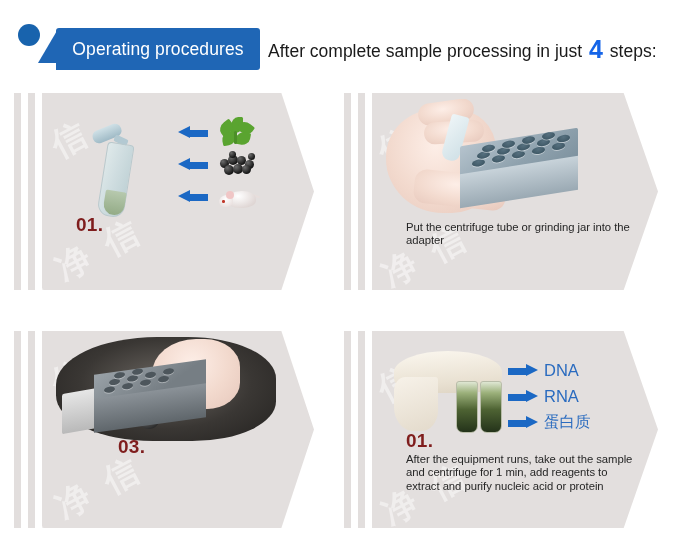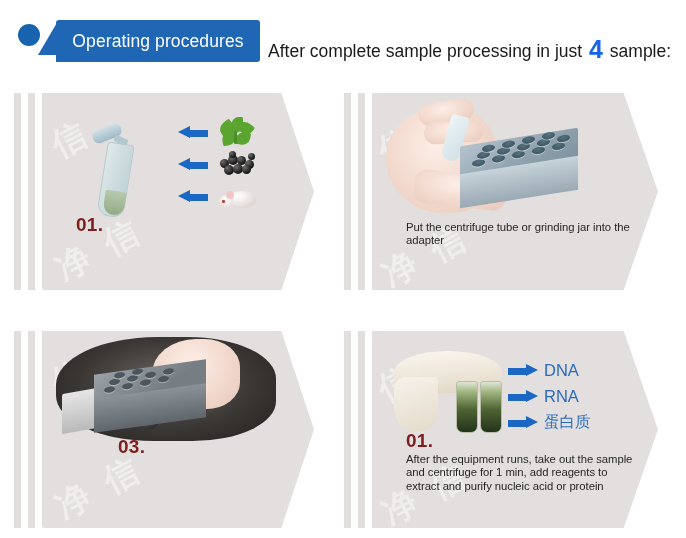--- a/index.html
+++ b/index.html
@@ -11,21 +11,21 @@
   }
 
   
   #header{position:absolute;left:0;top:0;width:686px;height:84px;}
 
   #header-dot{
     position:absolute;left:18px;top:24px;width:22px;height:22px;
     border-radius:50%;background:#1863ad;
   }
   #banner{
-    position:absolute;left:38px;top:20px;width:222px;height:26px;
+    position:absolute;left:38px;top:28px;width:222px;height:26px;
   }
   #banner-body{
     position:absolute;left:18px;top:0;width:204px;height:42px;
     background:#1f66b5;border-radius:3px 3px 3px 0;
   }
   #banner-tail{
     position:absolute;left:0px;top:1px;width:0;height:0;
     border-left:20px solid transparent;
     border-top:0 solid transparent;
     border-bottom:34px solid #1f66b5;
@@ -282,21 +282,21 @@
 <div id="header">
   <div id="header-dot"></div>
 
   <div id="banner">
     <div id="banner-tail"></div>
     <div id="banner-body"></div>
     <div id="banner-label">Operating procedures</div>
   </div>
 
   <div id="header-tagline">
-    <span>After complete sample processing in just </span><span class="num">4</span><span> sample:</span>
+    <span>After complete sample processing in just </span><span class="num">4</span><span> steps:</span>
   </div>
 </div>
 
 <div class="row" id="row-1">
 
   <div class="cell left">
     <div class="bar b1"></div>
     <div class="bar b2"></div>
 
     <div class="panel" id="p1">

